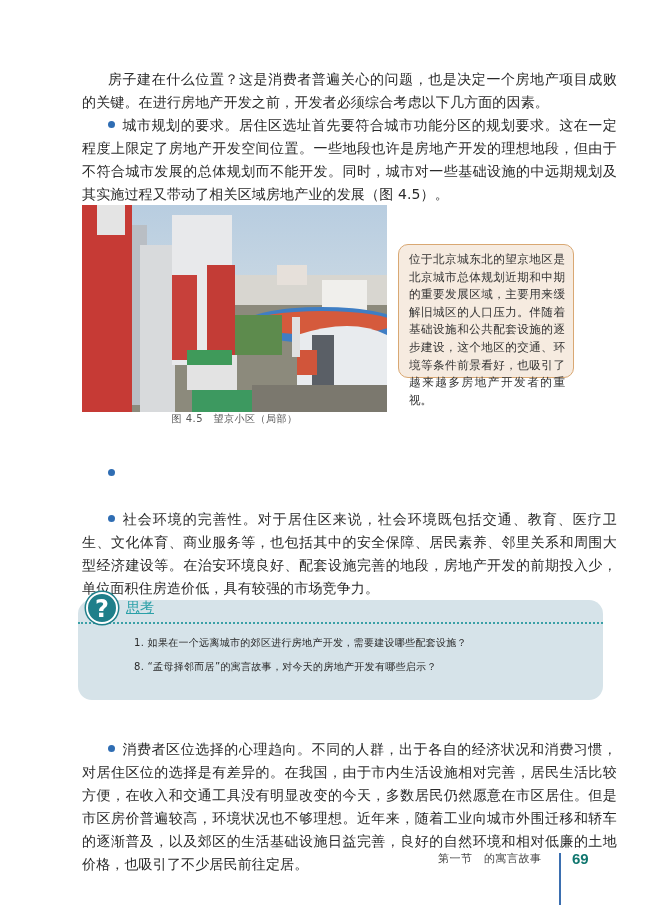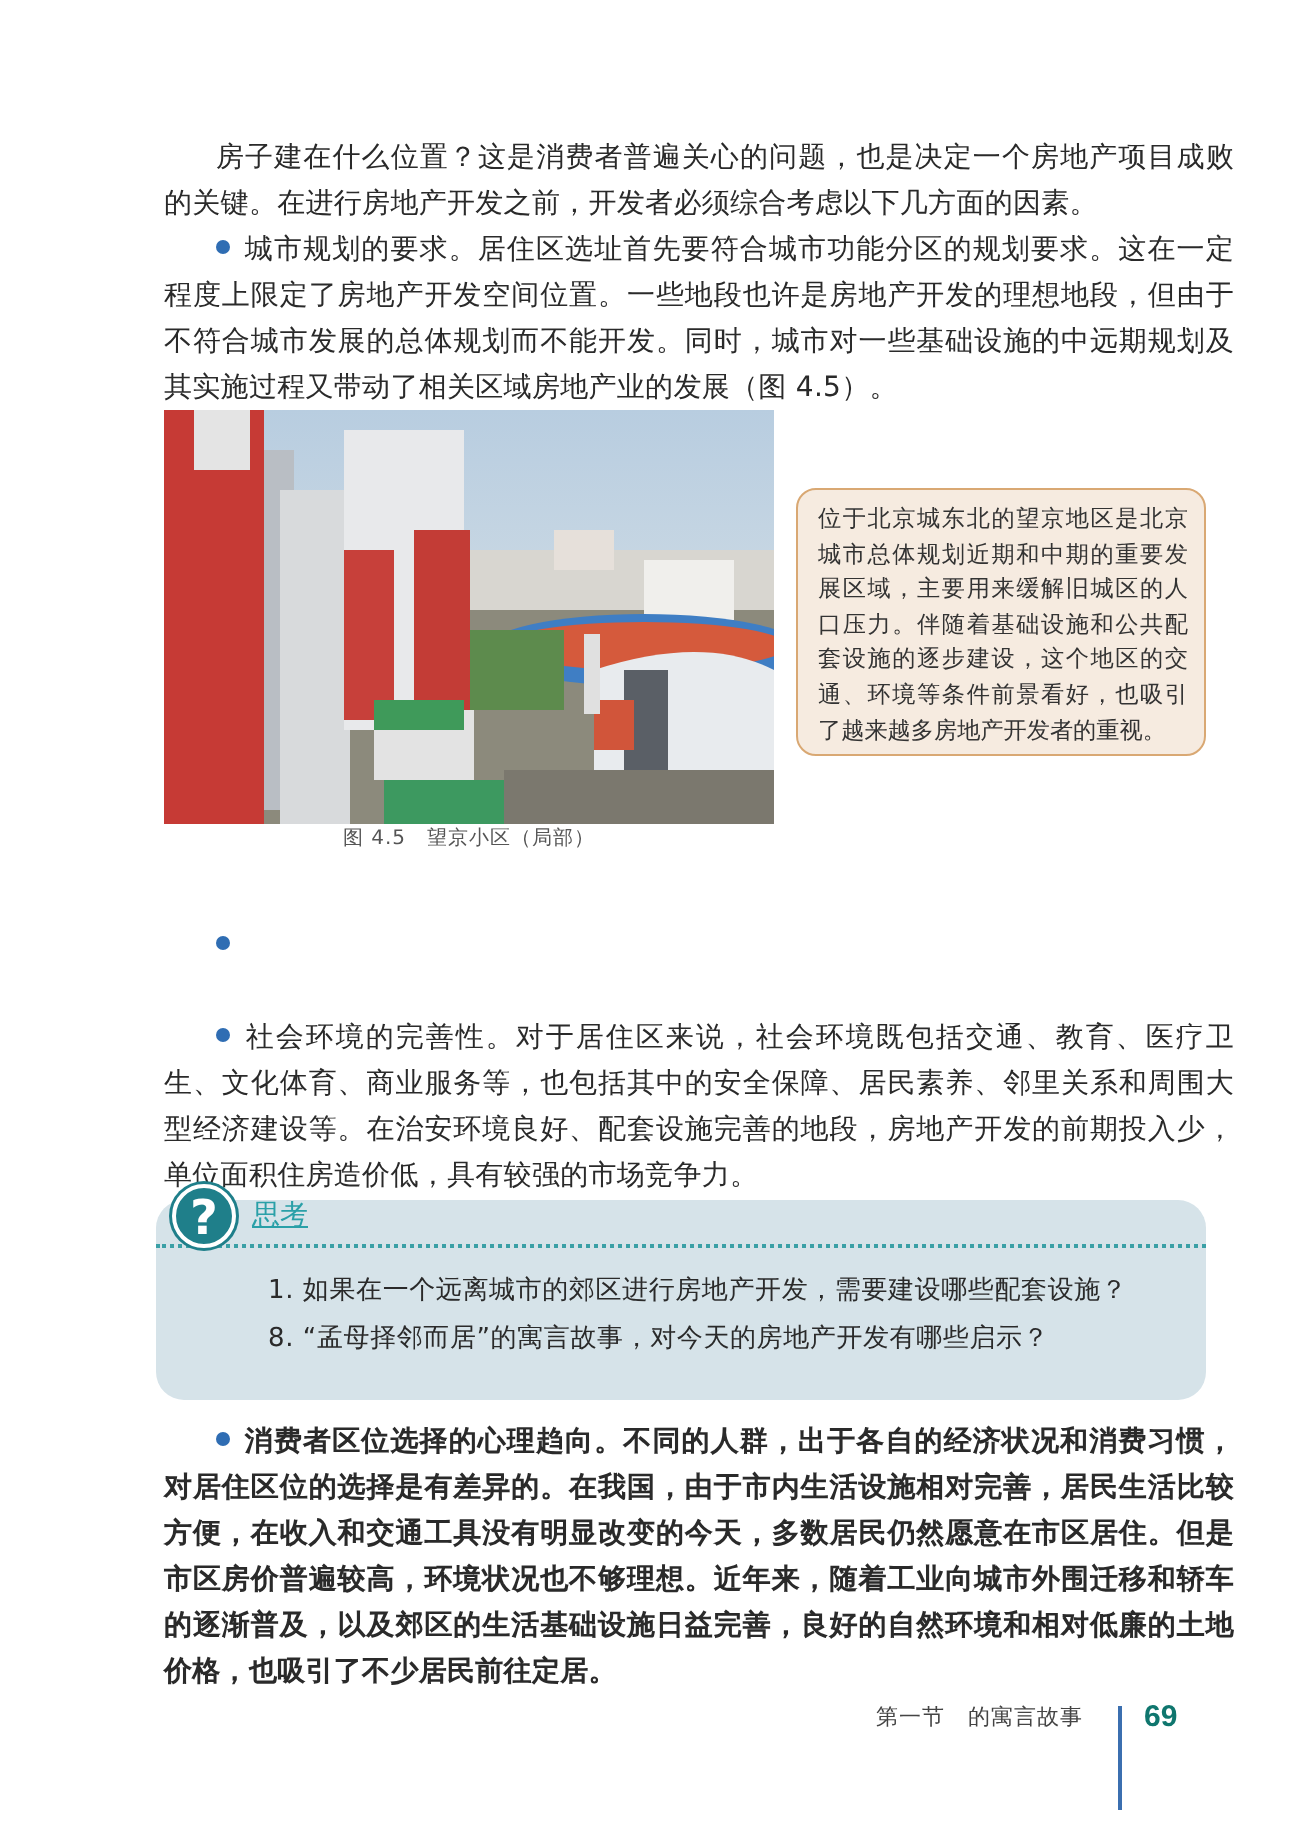--- a/index.html
+++ b/index.html
@@ -5,31 +5,31 @@
   * { margin:0; padding:0; box-sizing:border-box; }
   html, body { width:650px; height:920px; background:#ffffff; overflow:hidden; }
   body { position:relative; font-family:"DejaVu Sans", sans-serif; color:#2a2a2a; }
   .para { position:absolute; left:82px; width:535px; font-size:14px; line-height:23px; letter-spacing:0.15px; text-align:justify;margin-top:20px; }
   .indent { text-indent:26px; }
   .bullet { display:inline-block; width:7px; height:7px; border-radius:50%; background:#2f6db3; margin-right:7px; vertical-align:2px; text-indent:0; }
   #p1 { top:48px; }
   #p2 { top:94px; }
   #photo { position:absolute; left:82px; top:205px; width:305px; height:207px; overflow:hidden; background:#c9d6e3; }
   #caption { position:absolute; left:82px; top:412px; width:305px; text-align:center; font-size:10px; color:#555; letter-spacing:0.5px; }
-  #note { position:absolute; left:398px; top:244px; width:205px; height:134px; background:#f6ebe0; border:1.5px solid #d9a873; border-radius:10px; padding:6px 8px 16px 10px; font-size:11.6px; line-height:17.6px; color:#333; text-align:justify; }
+  #note { position:absolute; left:398px; top:244px; width:176px; height:134px; background:#f6ebe0; border:1.5px solid #d9a873; border-radius:10px; padding:6px 8px 16px 10px; font-size:11.6px; line-height:17.6px; color:#333; text-align:justify; }
   #p3 { top:442px; }
   #p4 { top:488px; }
   #think { position:absolute; left:78px; top:600px; width:525px; height:100px; background:#d6e3e9; border-radius:14px; }
   #think-dots { position:absolute; left:0; right:0; top:22px; border-top:2px dotted #3aa0a6; }
   #think-icon { position:absolute; left:86px; top:592px; width:32px; height:32px; border-radius:50%; background:#1f7f8a; border:2px solid #ffffff; box-shadow:0 0 0 1.5px #1f7f8a; color:#fff; font:bold 24px "DejaVu Sans", sans-serif; text-align:center; line-height:30px; }
   #think-title { position:absolute; left:126px; top:599px; font-size:14px; color:#2aa0a8;text-decoration:underline; }
-  .q { position:absolute; left:134px; font-size:13px; color:#2a2a2a; letter-spacing:0.3px; }
+  .q { position:absolute; left:134px; font-size:10px; color:#2a2a2a; letter-spacing:0.3px; }
   #q1 { top:636px; }
   #q2 { top:660px; }
-  #p5 { top:690px;font-weight:bold; }
+  #p5 { top:718px; }
   #footer-section { position:absolute; left:438px; top:851px; font-size:11px; color:#444; letter-spacing:0.5px; }
   #footer-rule { position:absolute; left:559px; top:853px; width:2px; height:52px; background:#3b6fb0; }
   #footer-page { position:absolute; left:572px; top:850px; font:bold 15px "Liberation Sans", sans-serif; color:#0f766e; }
 </style>
 </head>
 <body>
 
 <div id="p1" class="para indent">房子建在什么位置？这是消费者普遍关心的问题，也是决定一个房地产项目成败的关键。在进行房地产开发之前，开发者必须综合考虑以下几方面的因素。</div>
 
 <div id="p2" class="para indent"><span class="bullet"></span><span>城市规划的要求。居住区选址首先要符合城市功能分区的规划要求。这在一定程度上限定了房地产开发空间位置。一些地段也许是房地产开发的理想地段，但由于不符合城市发展的总体规划而不能开发。同时，城市对一些基础设施的中远期规划及其实施过程又带动了相关区域房地产业的发展（图 4.5）。</span></div>

